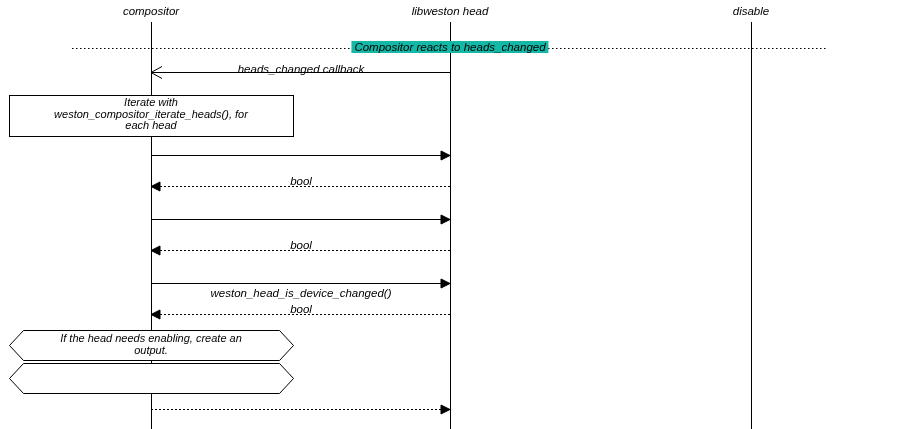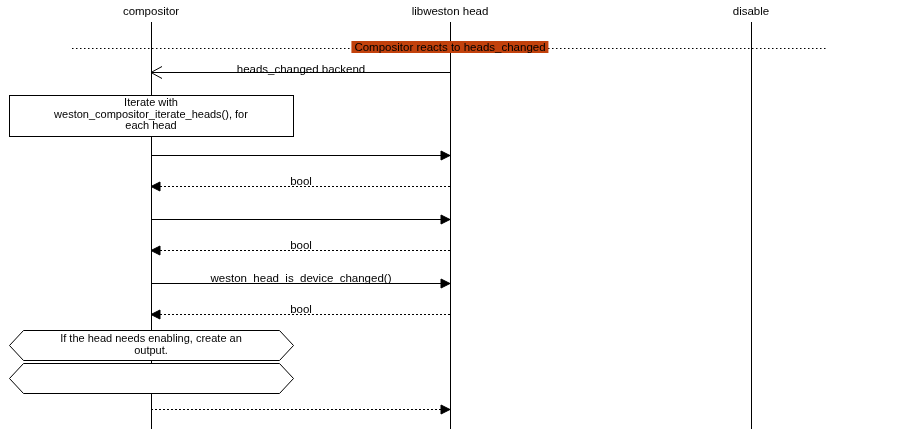--- a/index.html
+++ b/index.html
@@ -10,20 +10,21 @@
   body {
     font-family: "Liberation Sans", sans-serif;
     color: #000000;
   }
   #diagram {
     position: relative;
     width: 900px;
     height: 429px;
     overflow: hidden;
     background: #ffffff;
+    font-style: italic;
   }
   #diagram svg {
     position: absolute;
     left: 0;
     top: 0;
   }
   .lbl {
     position: absolute;
     font-size: 11px;
     line-height: 12px;
@@ -35,21 +36,21 @@
     font-size: 11.5px;
     transform: translateX(-50%);
   }
   .msg-label {
     font-size: 11.5px;
     transform: translateX(-50%);
   }
   .divider-label {
     font-size: 11.5px;
     transform: translateX(-50%);
-    background: #c2410c;
+    background: #14b8a6;
     padding: 0 3px;
   }
   .note-text {
     position: absolute;
     font-size: 11px;
     line-height: 11.5px;
     text-align: center;
     white-space: pre-line;
     color: #000;
   }
@@ -84,24 +85,24 @@
       <polygon points="23.5,330.5 279.5,330.5 293.5,345.5 279.5,360.5 23.5,360.5 9.5,345.5" fill="#ffffff" stroke="#000000" stroke-width="1"></polygon>
       <polygon points="23.5,363.5 279.5,363.5 293.5,378.5 279.5,393.5 23.5,393.5 9.5,378.5" fill="#ffffff" stroke="#000000" stroke-width="1"></polygon>
     </svg>
 
   <div class="lbl actor-label" style="left:151px; top:5px;">compositor</div>
   <div class="lbl actor-label" style="left:450px; top:5px;">libweston head</div>
   <div class="lbl actor-label" style="left:751px; top:5px;">disable</div>
 
   <div class="lbl divider-label" style="left:450px; top:41px;">Compositor reacts to heads_changed</div>
 
-  <div class="lbl msg-label" style="left:301px; top:63px;">heads_changed backend</div>
+  <div class="lbl msg-label" style="left:301px; top:63px;">heads_changed callback</div>
   <div class="lbl msg-label" style="left:301px; top:175px;">bool</div>
   <div class="lbl msg-label" style="left:301px; top:239px;">bool</div>
-  <div class="lbl msg-label" style="left:301px; top:272px;">weston_head_is_device_changed()</div>
+  <div class="lbl msg-label" style="left:301px; top:287px;">weston_head_is_device_changed()</div>
   <div class="lbl msg-label" style="left:301px; top:303px;">bool</div>
 
   <div class="note-text" style="left:9px; top:333px; width:284px;">If the head needs enabling, create an
 output.</div>
 
   <div class="note-text" style="left:9px; top:97px; width:284px;">Iterate with
 weston_compositor_iterate_heads(), for
 each head</div>
 
 </div>

